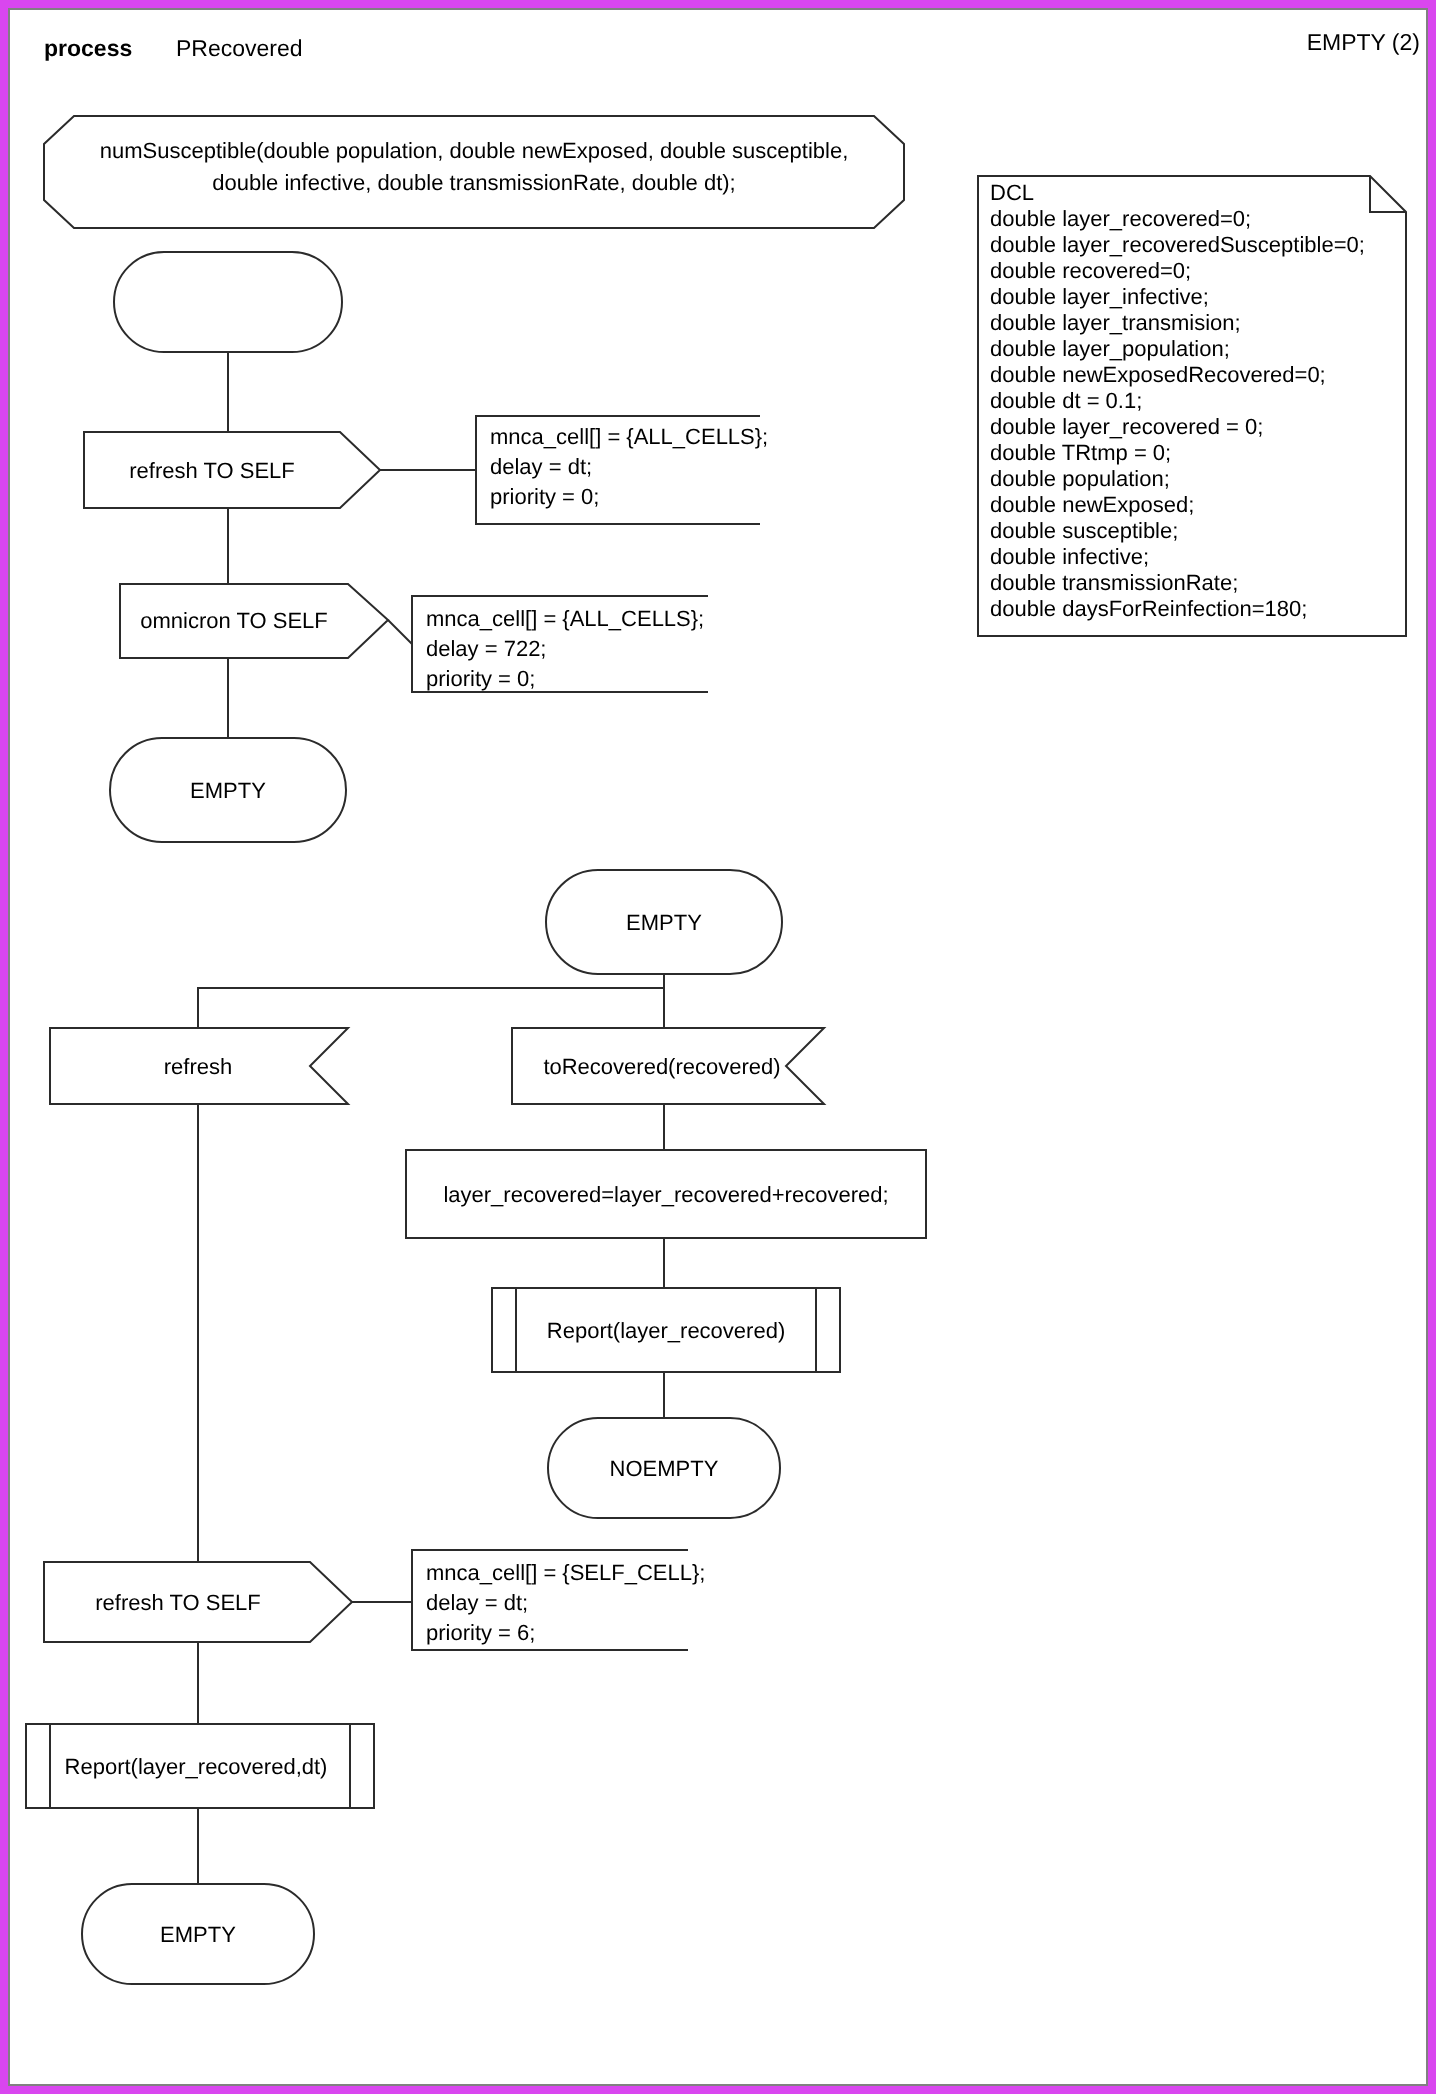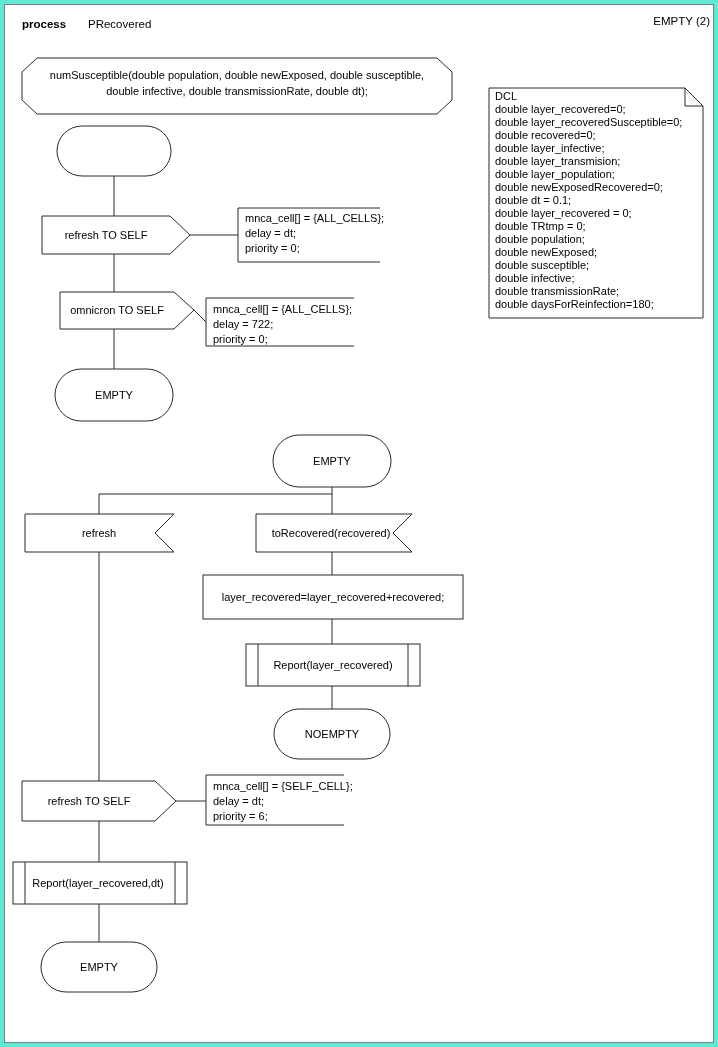--- a/index.html
+++ b/index.html
@@ -10,21 +10,21 @@
   body {
     width: 718px;
     height: 1047px;
     font-family: "Liberation Sans", sans-serif;
     overflow: hidden;
   }
   #page {
     position: relative;
     width: 718px;
     height: 1047px;
-    background: #5eead4;
+    background: #d946ef;
     box-sizing: border-box;
   }
   #diagram-frame {
     position: absolute;
     left: 4px;
     top: 4px;
     width: 710px;
     height: 1039px;
     border: 1px solid #808080;
     box-sizing: border-box;

